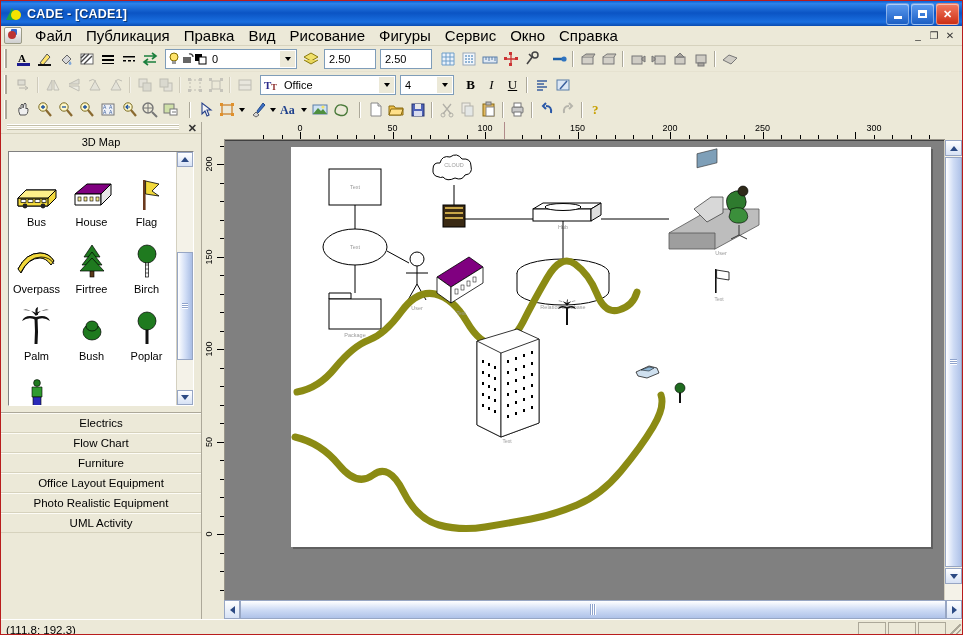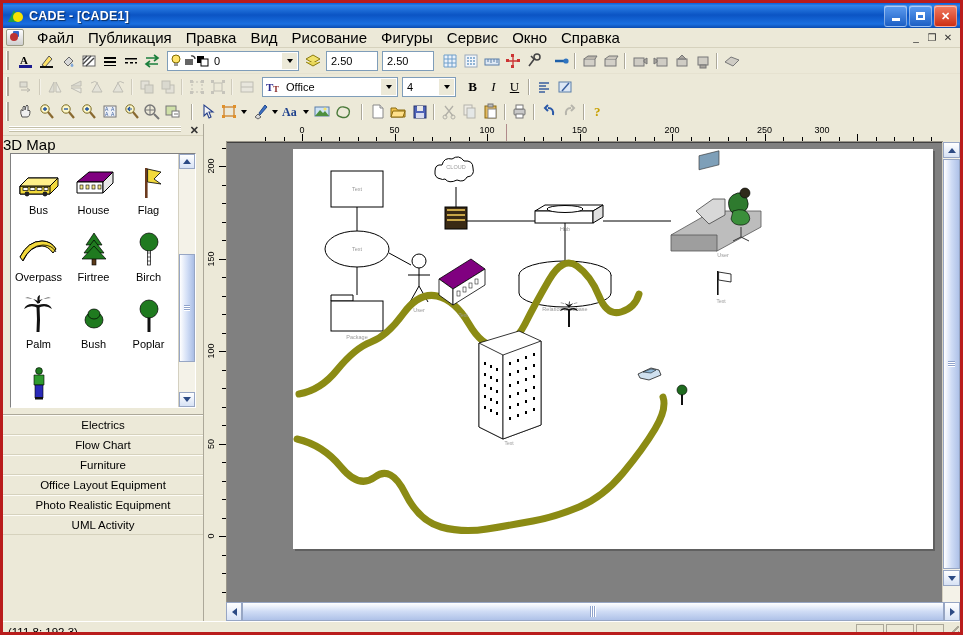--- a/index.html
+++ b/index.html
@@ -1,17 +1,17 @@
 <!DOCTYPE html>
 <html><head>
 <meta charset="utf-8">
 <style>
   html,body{margin:0;padding:0;background:#6a93d4;}
   body{width:963px;height:635px;overflow:hidden;font-family:"Liberation Sans",sans-serif;font-size:11px;color:#000;}
-  #app{position:relative;width:963px;height:635px;border:3px solid #b91c1c;box-sizing:border-box;background:#ece9d8;overflow:hidden;}
+  #app{position:relative;width:963px;height:635px;border:1px solid #b91c1c;box-sizing:border-box;background:#ece9d8;overflow:hidden;}
 
   
   .titlebar{height:25px;background:linear-gradient(180deg,#0b5fd7 0%,#2d82e8 10%,#0b54c4 48%,#1a6fe0 84%,#0a4bb0 100%);
     display:flex;align-items:center;padding:0 2px 0 4px;position:relative;}
   .title-icon{width:17px;height:16px;position:relative;margin-right:5px;flex:0 0 auto;}
   .title-icon .tri{position:absolute;left:1px;top:2px;width:0;height:0;border-left:6px solid transparent;border-right:6px solid transparent;border-bottom:12px solid #1e9e4a;}
   .title-icon .cir{position:absolute;left:6px;top:4px;width:10px;height:10px;border-radius:50%;background:#f5e400;}
   .title-text{color:#fff;font-weight:bold;font-size:12.5px;text-shadow:1px 1px 1px rgba(0,0,0,.55);letter-spacing:.2px;}
   .winbtns{position:absolute;right:3px;top:2px;display:flex;gap:2px;}
   .wb{width:21px;height:20px;border-radius:3px;border:1px solid #ffffff66;display:flex;align-items:center;justify-content:center;
@@ -48,24 +48,24 @@
   .dropsm{width:10px;height:20px;display:flex;align-items:center;justify-content:center;}
   .dropsm i{border-left:3px solid transparent;border-right:3px solid transparent;border-top:4px solid #000;display:block;}
 
   
   .body{display:flex;height:calc(635px - 25px - 19px - 75px - 19px);}
   .stencil{width:200px;background:#ece9d8;border-right:1px solid #aca899;display:flex;flex-direction:column;position:relative;}
   .st-grip{height:11px;position:relative;border-bottom:1px solid #d6d2bd;}
   .st-grip .bars{position:absolute;left:6px;right:22px;top:2px;height:6px;
     background:linear-gradient(180deg,#fff 0 1px,#c3bfa8 1px 2px,#fff 2px 3px,#ece9d8 3px 4px,#fff 4px 5px,#c3bfa8 5px 6px);}
   .st-close{position:absolute;right:4px;top:0px;font-size:11px;font-weight:bold;color:#333;cursor:default;}
-  .st-title{height:17px;text-align:left;font-size:15px;color:#000;line-height:17px;}
+  .st-title{height:17px;text-align:center;font-size:11px;color:#000;line-height:17px;}
   .st-panel{margin:0 7px;border:1px solid #808080;border-right-color:#fff;border-bottom-color:#fff;background:#fff;
             height:255px;position:relative;overflow:hidden;box-sizing:border-box;}
-  .shapes{position:absolute;left:0;top:0;right:16px;bottom:0;display:flex;flex-wrap:wrap;align-content:flex-start;padding-top:6px;}
+  .shapes{position:absolute;left:0;top:0;right:16px;bottom:0;display:flex;flex-wrap:wrap;align-content:flex-start;padding-top:20px;}
   .shape{width:55px;height:67px;display:flex;flex-direction:column;align-items:center;justify-content:flex-start;}
   .shape .art{height:44px;width:50px;position:relative;}
   .shape .lbl{font-size:11px;color:#000;text-align:center;line-height:12px;}
   .st-scroll{position:absolute;right:0;top:0;width:16px;bottom:0;background:#f4f2e8;border-left:1px solid #d4d0c0;}
   .sb-btn{height:15px;background:linear-gradient(180deg,#fff,#d7e2f5);border:1px solid #97a6c4;box-sizing:border-box;display:flex;align-items:center;justify-content:center;}
   .sb-btn i{border-left:4px solid transparent;border-right:4px solid transparent;display:block;}
   .sb-btn.up i{border-bottom:5px solid #2c4a84;}
   .sb-btn.dn i{border-top:5px solid #2c4a84;}
   .sb-thumb{position:absolute;left:0;right:0;top:100px;height:108px;background:linear-gradient(90deg,#fff,#cfdcf5 55%,#a9bde4);border:1px solid #97a6c4;box-sizing:border-box;}
   .sb-thumb .ridge{position:absolute;left:4px;right:4px;top:50%;margin-top:-3px;height:6px;
@@ -841,21 +841,21 @@
           <div class="tickmin" style="left: 649.5px;"></div>
           <div class="tickmin" style="left: 668px;"></div>
           <div class="tickmin" style="left: 686.5px;"></div>
           <div class="tickmin" style="left: 705px;"></div>
           <div class="num" style="left: 76px;">0</div>
           <div class="num" style="left: 168.5px;">50</div>
           <div class="num" style="left: 261px;">100</div>
           <div class="num" style="left: 353.5px;">150</div>
           <div class="num" style="left: 446px;">200</div>
           <div class="num" style="left: 538.5px;">250</div>
-          <div class="num" style="left: 596px;">300</div>
+          <div class="num" style="left: 650px;">300</div>
           <div class="cursor" style="left: 279.5px;"></div>
         </div>
       <div class="mid">
         <div class="vruler" id="vruler">
             <div class="tickmin" style="top: 5.5px;"></div>
             <div class="tickmaj" style="top: 24px;"></div>
             <div class="tickmin" style="top: 42.5px;"></div>
             <div class="tickmin" style="top: 61px;"></div>
             <div class="tickmin" style="top: 79.5px;"></div>
             <div class="tickmin" style="top: 98px;"></div>

